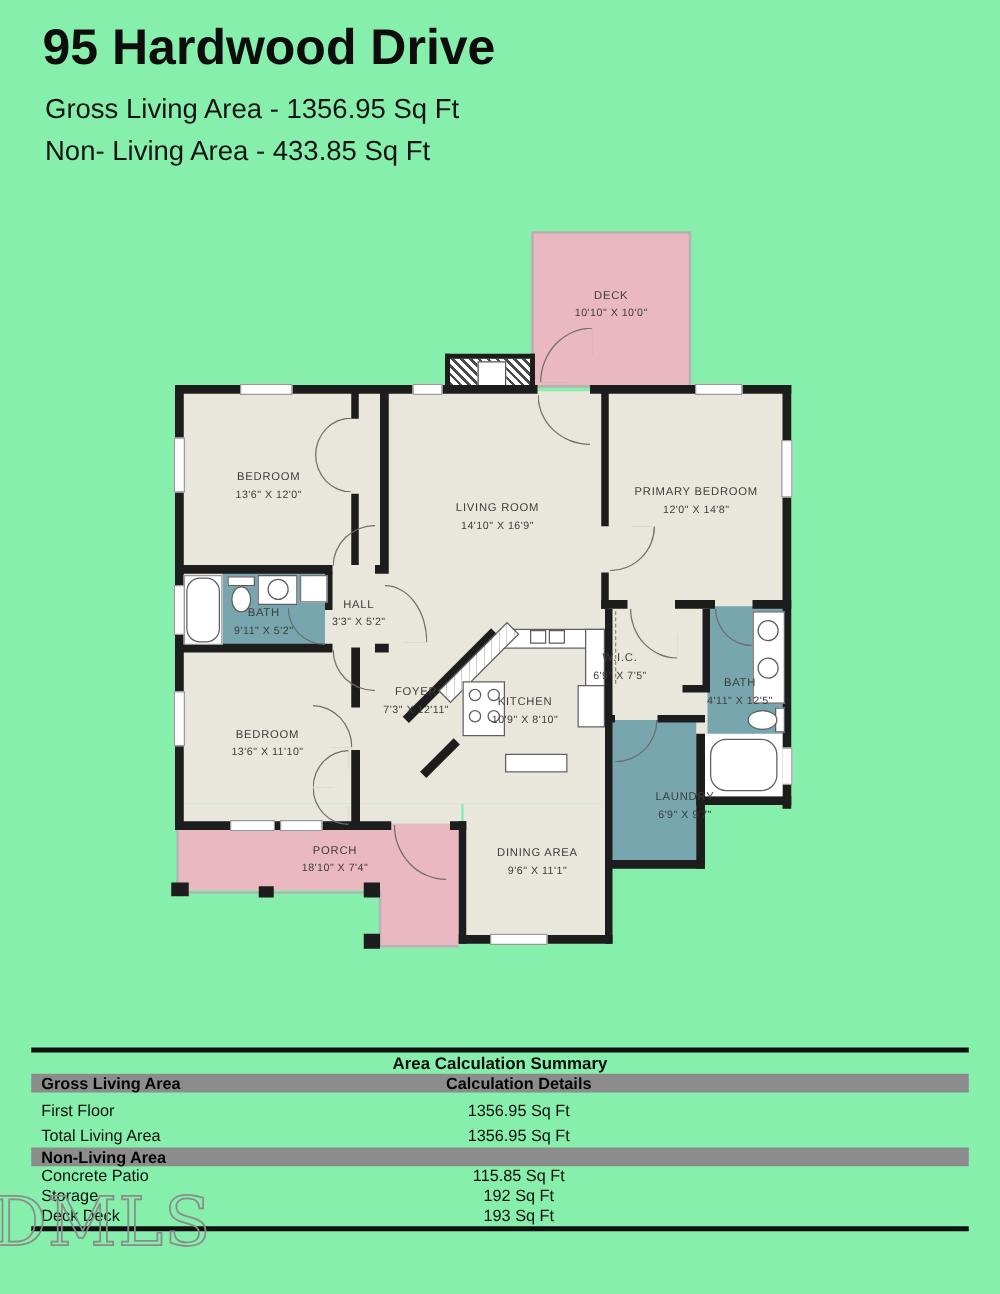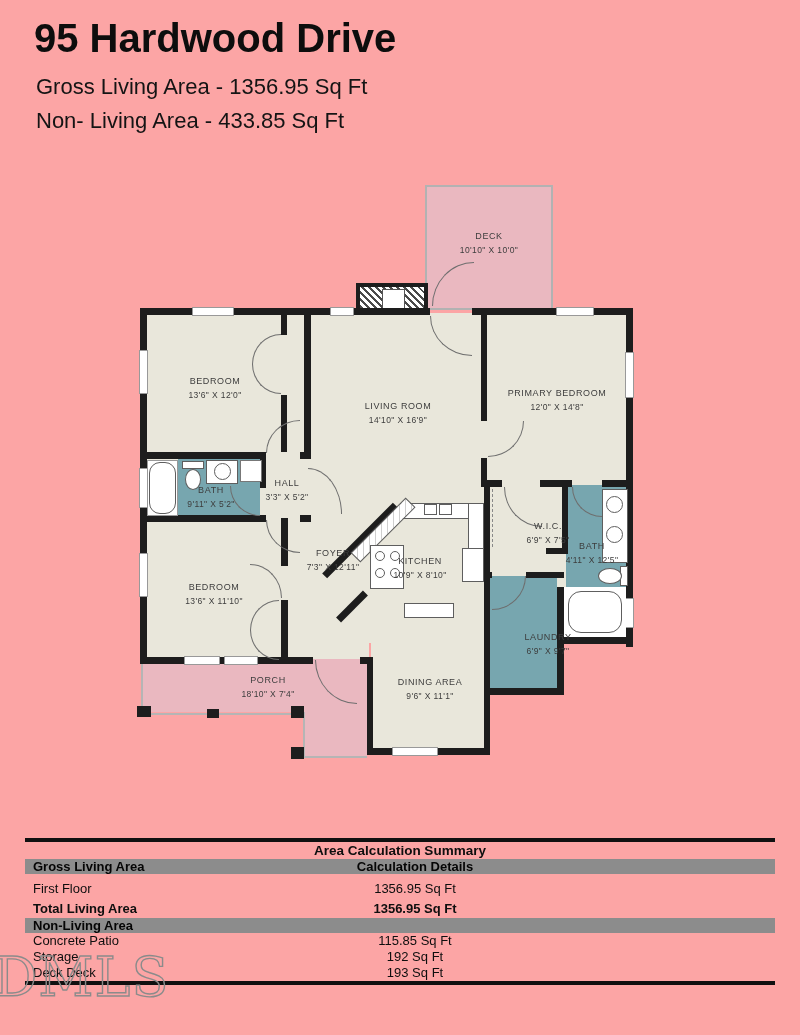--- a/index.html
+++ b/index.html
@@ -1,16 +1,16 @@
 <!DOCTYPE html>
 <html><head>
 <meta charset="utf-8">
 <style>
   html,body{margin:0;padding:0;background:#fff}
-  .page{position:relative;width:800px;height:1035px;background:#fca5a5;overflow:hidden;
+  .page{position:relative;width:800px;height:1035px;background:#86efac;overflow:hidden;
         font-family:"Liberation Sans",sans-serif;color:#111}
   
   .h-title{position:absolute;left:34px;top:16px;margin:0;font-size:40px;font-weight:bold;color:#0d0d0d;letter-spacing:0}
   .h-sub{position:absolute;left:36px;font-size:22px;color:#141414}
   
   .plan i,.plan b,.plan u{position:absolute;display:block;box-sizing:border-box}
   .fill{position:absolute;box-sizing:border-box}
   .w{background:#1d1d1d}
   .win{background:#fff;border:1px solid #999}
   .post{background:#1d1d1d}
@@ -32,21 +32,21 @@
   .diag{transform:rotate(-45deg)}
   .counter-hatch{background:repeating-linear-gradient(135deg,#fff 0 5px,#cfcfcf 5px 6px)}
   .dash{border-left:1px dashed #888;background:transparent}
   
   .tbl{position:absolute;left:25px;top:838px;width:750px;font-size:13px;color:#0e0e0e}
   .bar{height:4px;background:#101010}
   .tbl-title{text-align:center;font-weight:bold;height:17px;line-height:17px;font-size:13.5px}
   .trow{position:relative;height:16px;line-height:16px}
   .trow.gray{background:#8c8c8c;height:15px;line-height:15px;font-weight:bold;color:#050505}
   .trow.pad{height:21px;line-height:30px}
-  .trow.total{height:23px;line-height:28px;font-weight:bold}
+  .trow.total{height:23px;line-height:28px;font-weight:normal}
   .trow.total2{height:22px;line-height:24px;font-weight:bold}
   .c1{position:absolute;left:8px}
   .c2{position:absolute;left:190px;width:400px;text-align:center}
   .watermark{position:absolute;left:-6px;top:946px;font-family:"DejaVu Serif",serif;font-size:54px;
      color:transparent;-webkit-text-stroke:1.4px #8b8b8b;letter-spacing:1px;z-index:40}
 </style>
 </head>
 <body>
 
 <div class="page">
@@ -175,21 +175,21 @@
 
     <div class="rlabel" style="left:489px;top:232px"><span>DECK</span><span class="dims">10'10" X 10'0"</span></div>
     <div class="rlabel" style="left:215px;top:377px"><span>BEDROOM</span><span class="dims">13'6" X 12'0"</span></div>
     <div class="rlabel" style="left:398px;top:402px"><span>LIVING ROOM</span><span class="dims">14'10" X 16'9"</span></div>
     <div class="rlabel" style="left:557px;top:389px"><span>PRIMARY BEDROOM</span><span class="dims">12'0" X 14'8"</span></div>
     <div class="rlabel" style="left:211px;top:486px"><span>BATH</span><span class="dims">9'11" X 5'2"</span></div>
     <div class="rlabel" style="left:287px;top:479px"><span>HALL</span><span class="dims">3'3" X 5'2"</span></div>
     <div class="rlabel" style="left:214px;top:583px"><span>BEDROOM</span><span class="dims">13'6" X 11'10"</span></div>
     <div class="rlabel" style="left:333px;top:549px"><span>FOYER</span><span class="dims">7'3" X 12'11"</span></div>
     <div class="rlabel" style="left:420px;top:557px"><span>KITCHEN</span><span class="dims">10'9" X 8'10"</span></div>
-    <div class="rlabel" style="left:548px;top:522px"><span>W.I.C.</span><span class="dims">6'9" X 7'5"</span></div>
+    <div class="rlabel" style="left:496px;top:522px"><span>W.I.C.</span><span class="dims">6'9" X 7'5"</span></div>
     <div class="rlabel" style="left:592px;top:542px"><span>BATH</span><span class="dims">4'11" X 12'5"</span></div>
     <div class="rlabel" style="left:548px;top:633px"><span>LAUNDRY</span><span class="dims">6'9" X 9'7"</span></div>
     <div class="rlabel" style="left:430px;top:678px"><span>DINING AREA</span><span class="dims">9'6" X 11'1"</span></div>
     <div class="rlabel" style="left:268px;top:676px"><span>PORCH</span><span class="dims">18'10" X 7'4"</span></div>
   </div>
 
   <div class="tbl">
     <div class="bar"></div>
     <div class="tbl-title">Area Calculation Summary</div>
     <div class="trow gray">

